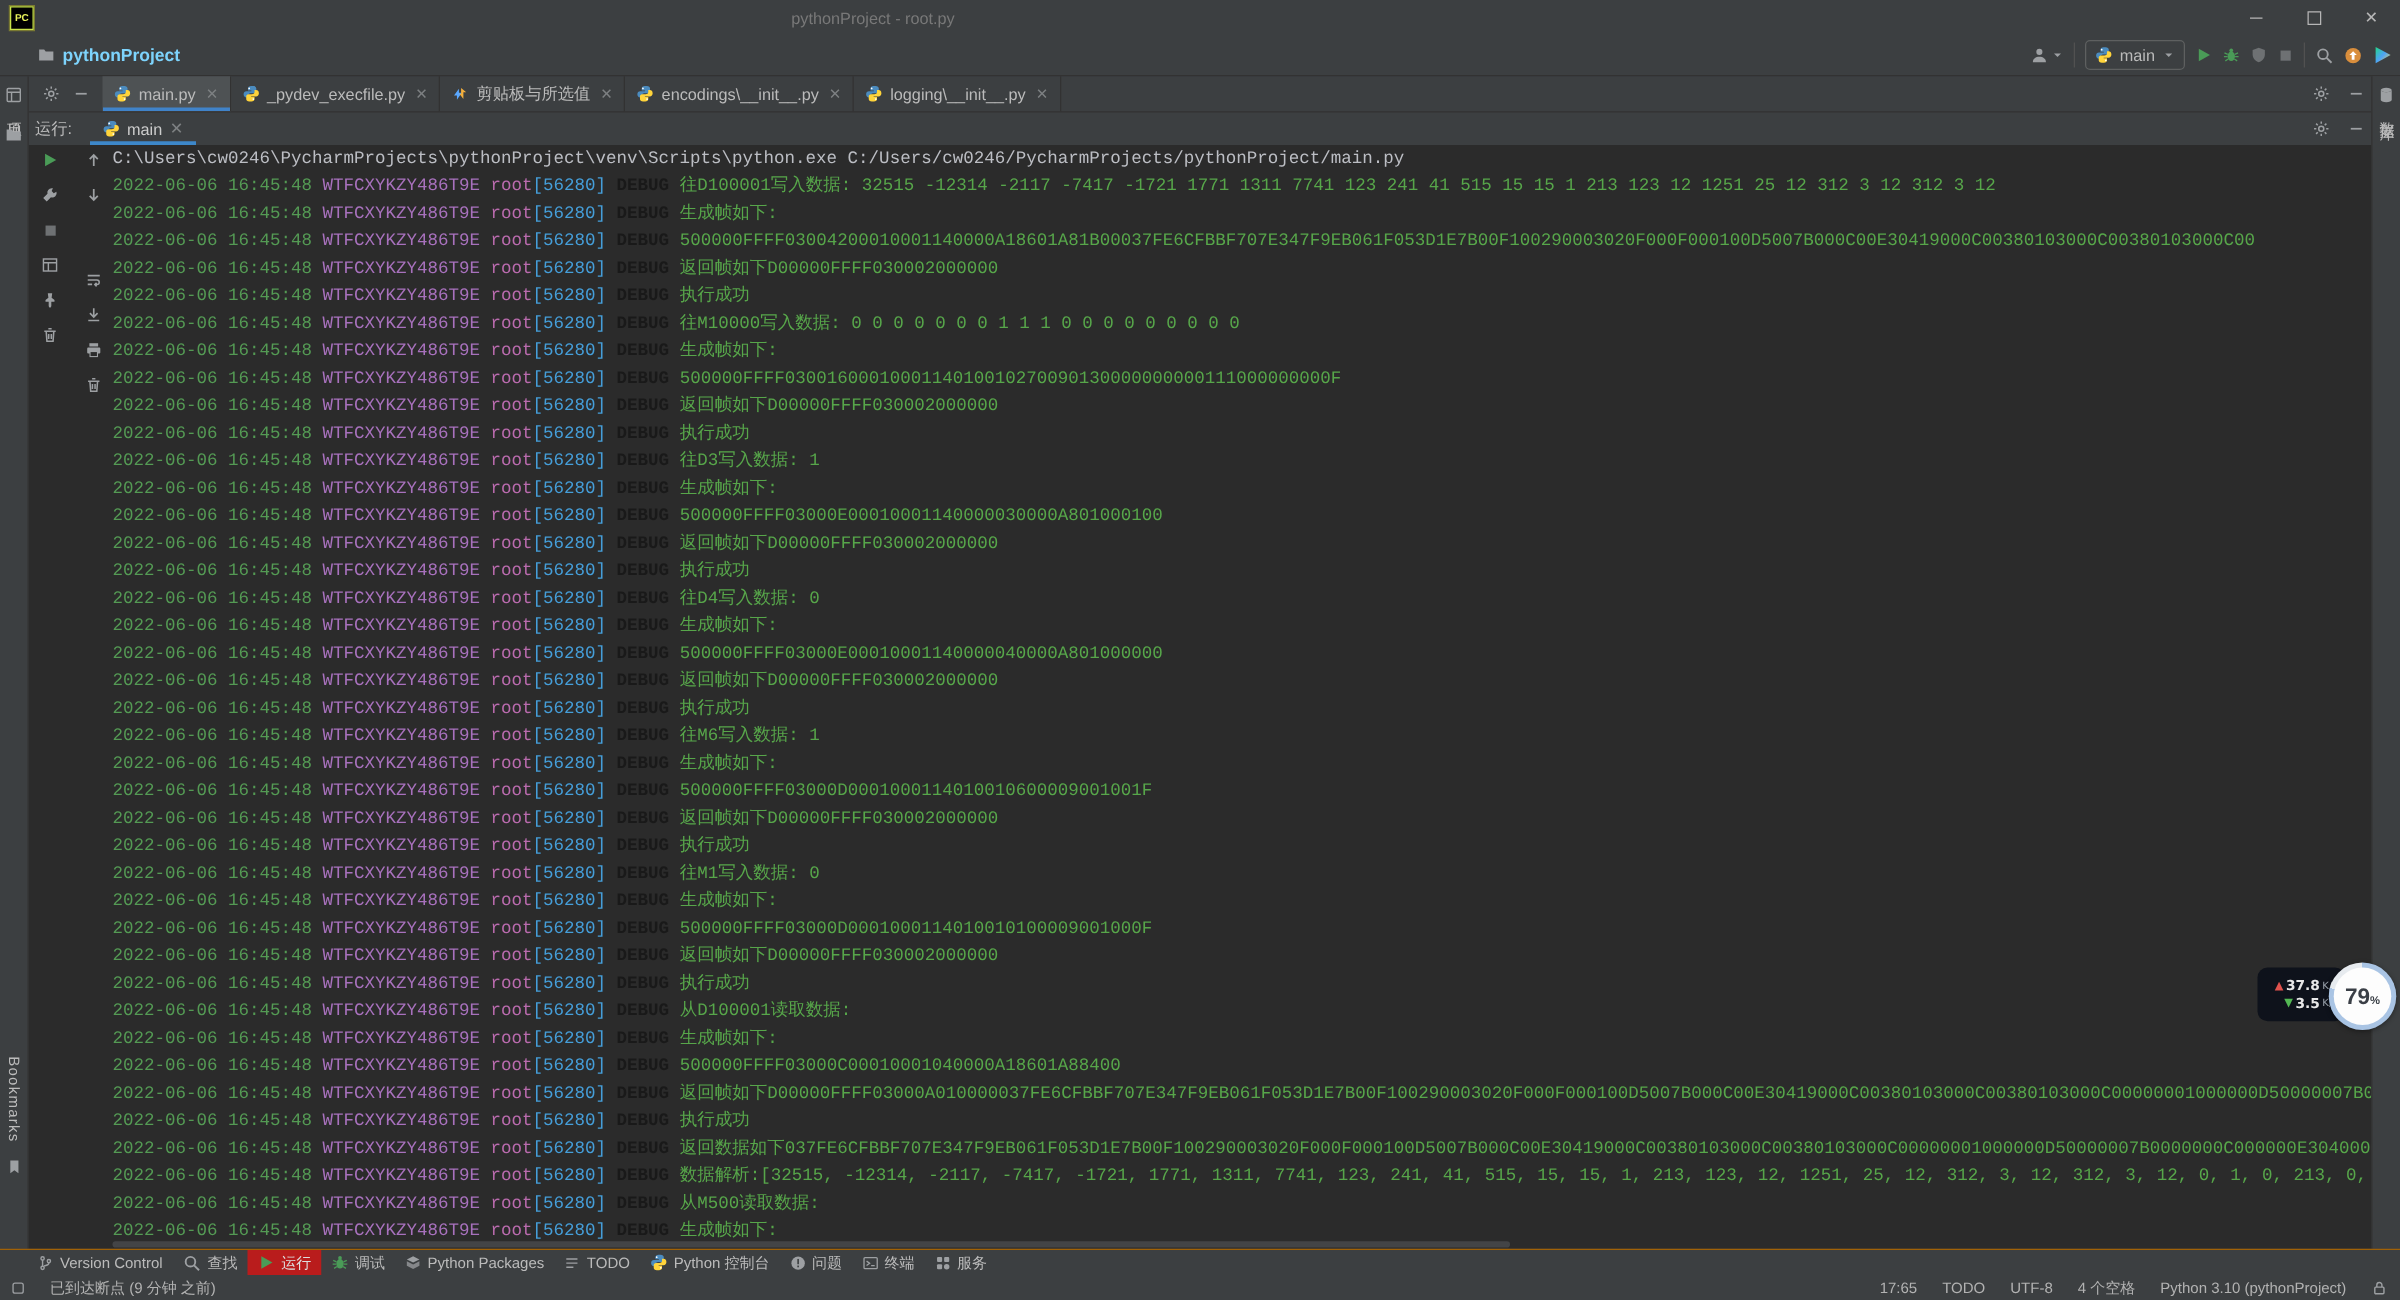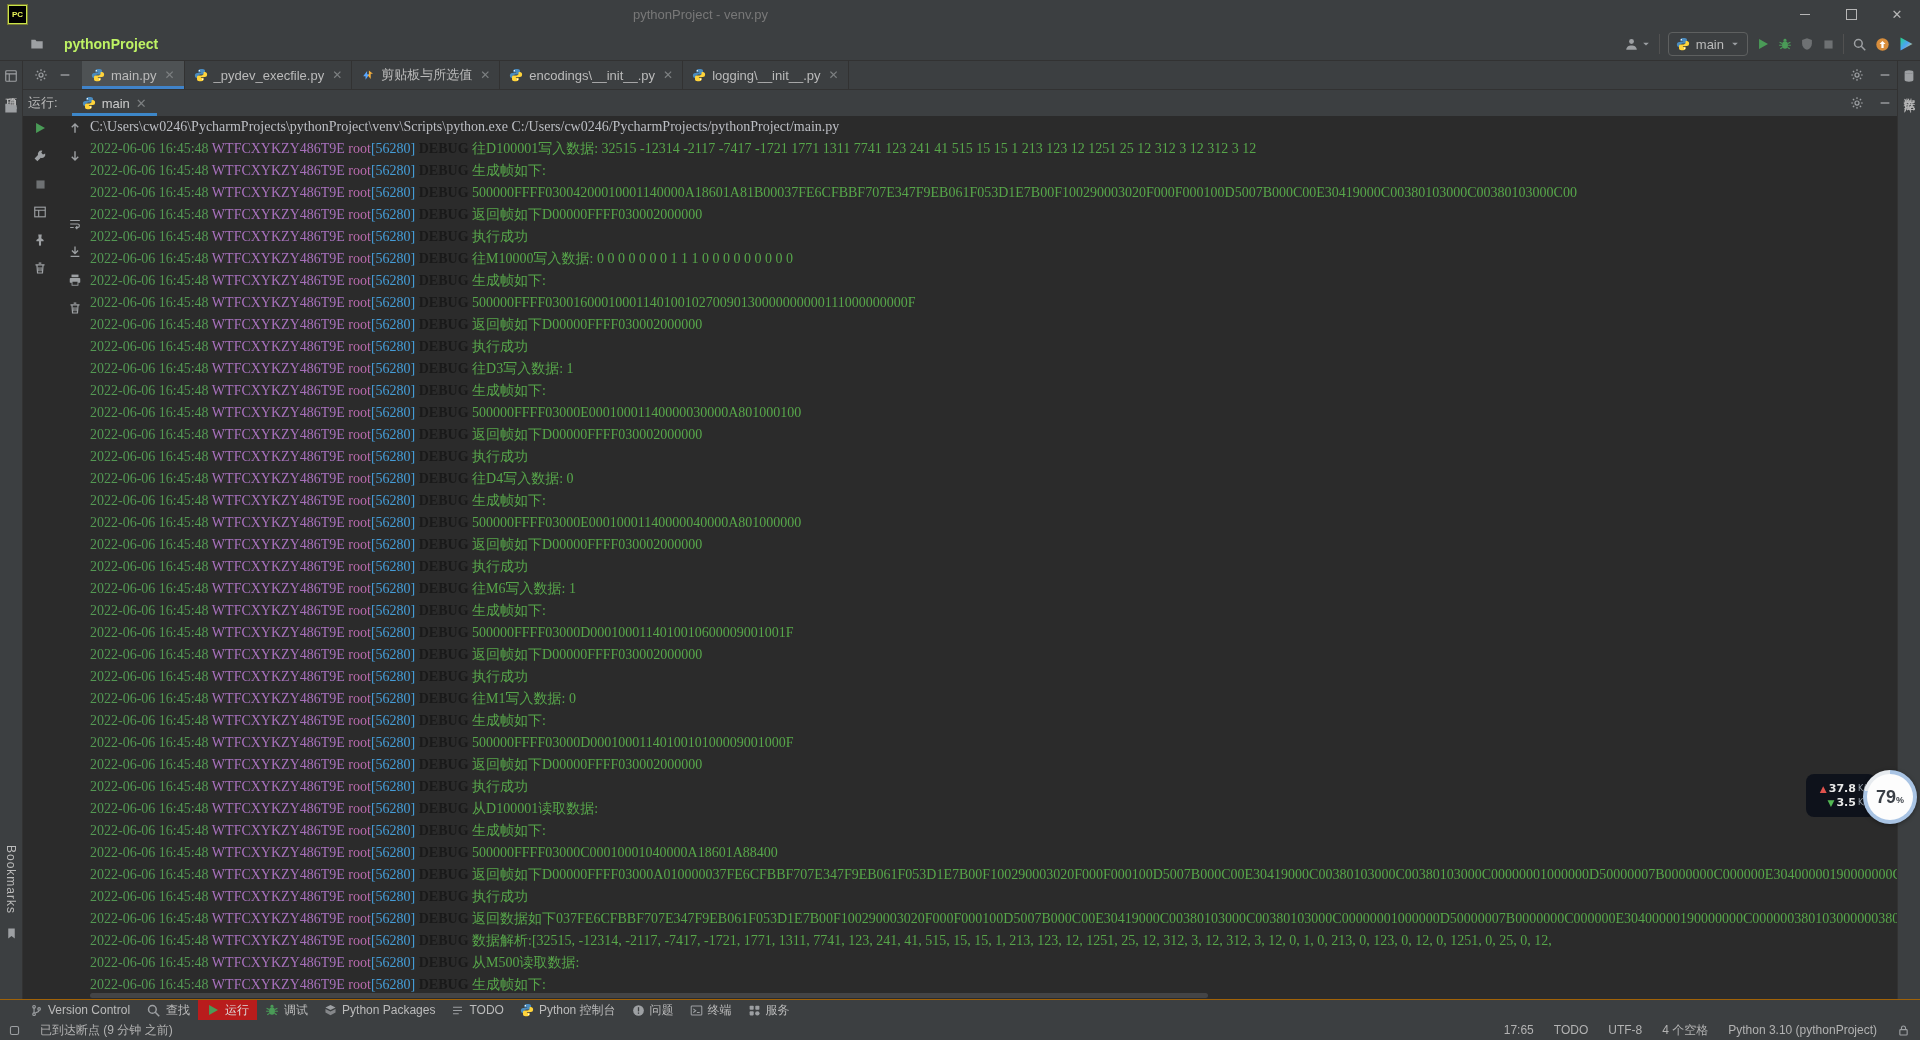--- a/index.html
+++ b/index.html
@@ -13,21 +13,21 @@
            font-size:8px;font-weight:bold;color:#e8f25a;letter-spacing:0;}
   .menu-item{padding:0 9px;font-size:13px;color:#bbb;height:28px;display:flex;align-items:center;cursor:default;}
   #window-title{position:absolute;left:633px;top:0;height:28px;display:flex;align-items:center;
                 font-size:13px;color:#787878;}
   #win-controls{position:absolute;right:0;top:0;height:28px;display:flex;}
   .win-btn{width:46px;height:28px;display:flex;align-items:center;justify-content:center;color:#b6b6b6;}
   .win-min-glyph{width:10px;height:1px;background:#b6b6b6;}
   .win-max-glyph{width:9px;height:9px;border:1px solid #b6b6b6;}
   
   #toolbar2{top:28px;height:32px;display:flex;align-items:center;border-bottom:1px solid #323232;}
-  #project-name{font-size:14px;font-weight:bold;color:#bef264;margin-left:20px;}
+  #project-name{font-size:14px;font-weight:bold;color:#7dd3fc;margin-left:6px;}
   #toolbar-right{position:absolute;right:6px;top:0;height:32px;display:flex;align-items:center;gap:8px;}
   .tb-sep{width:1px;height:20px;background:#515151;}
   .run-config{display:flex;align-items:center;gap:6px;border:1px solid #5e6060;border-radius:4px;
               height:22px;padding:0 7px;font-size:13px;color:#bbb;}
   .icon{display:inline-flex;align-items:center;justify-content:center;line-height:0;}
   .icon svg{display:block;}
   
   #tabbar{top:61px;height:28px;left:22px;display:flex;align-items:stretch;border-bottom:1px solid #323232;}
   .tabbar-tools{display:flex;align-items:center;gap:10px;padding:0 10px 0 12px;}
   .etab{display:flex;align-items:center;gap:6px;padding:0 9px;font-size:13px;color:#bbb;
@@ -42,21 +42,21 @@
         box-shadow:inset 0 -3px 0 #3d87c9;}
   #runbar-right{position:absolute;right:28px;top:90px;height:26px;display:flex;align-items:center;gap:14px;}
   
   #console{position:absolute;top:116px;bottom:39px;left:22px;right:22px;background:#2b2b2b;overflow:hidden;}
   .gutter-col{position:absolute;top:4px;display:flex;flex-direction:column;align-items:center;}
   #gutter-outer{left:7px;width:22px;gap:12px;}
   #gutter-inner{left:42px;width:22px;gap:12px;}
   .gut-icon{width:16px;height:16px;display:flex;align-items:center;justify-content:center;}
   .gut-gap{height:28px;}
   #console-lines{position:absolute;left:68px;top:0;right:0;bottom:0;
-                 font-family:Liberation Serif, serif;font-size:14px;
+                 font-family:Liberation Mono, monospace;font-size:14px;
                  line-height:22px;white-space:pre;overflow:hidden;}
   .cline{height:22px;}
   .c-cmd{color:#bcbec4;}
   .c-time{color:#549a54;}
   .c-sess{color:#a871bd;}
   .c-logger{color:#ba6bae;}
   .c-pid{color:#459ed9;}
   .c-level{color:#191919;font-weight:bold;}
   .c-msg{color:#57a64a;}
   #hscroll{position:absolute;left:90px;top:993px;width:1118px;height:5px;background:#585a5c;
@@ -90,21 +90,21 @@
   #cpu-inner{width:46px;height:46px;border-radius:50%;background:#fdfdfd;display:flex;align-items:center;
              justify-content:center;color:#3a3f46;font-weight:bold;text-align:right;}
   #cpu-inner .pct{font-size:18px;}
   #cpu-inner .pct-sign{font-size:9px;margin-top:6px;}
 </style>
 </head>
 <body>
 
 <div class="bar" id="titlebar">
   <div class="pc-logo">PC</div>
-  <div id="window-title">pythonProject - venv.py</div>
+  <div id="window-title">pythonProject - root.py</div>
   <div id="win-controls">
     <div class="win-btn">
         <div class="win-min-glyph"></div>
       </div>
     <div class="win-btn">
         <div class="win-max-glyph"></div>
       </div>
     <div class="win-btn" style="font-size:13px;">✕</div>
   </div>
 </div>

